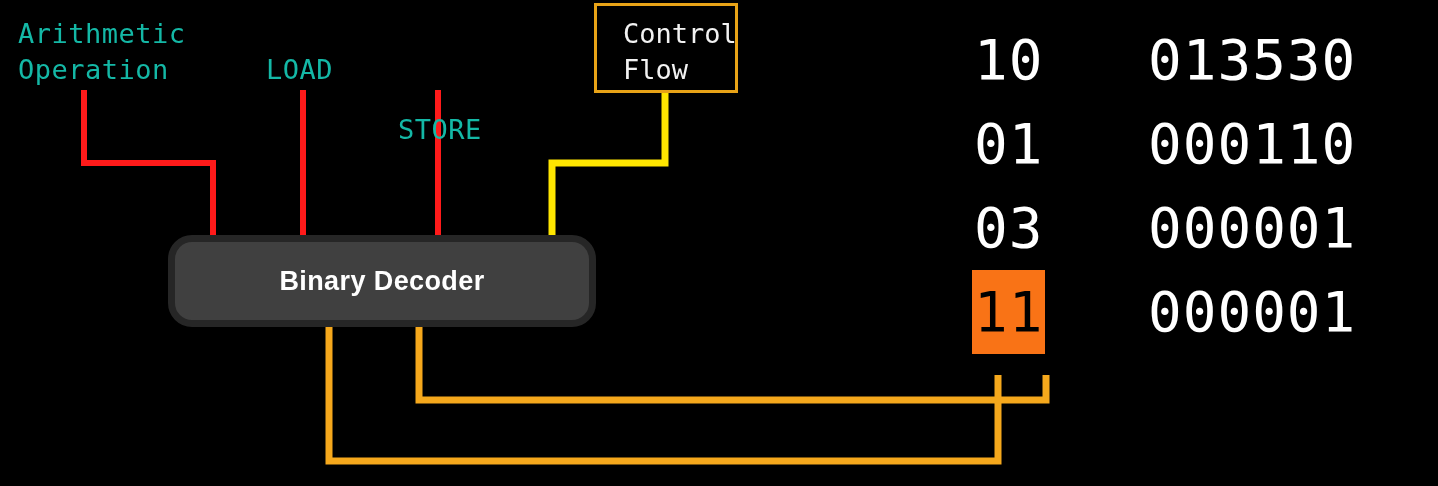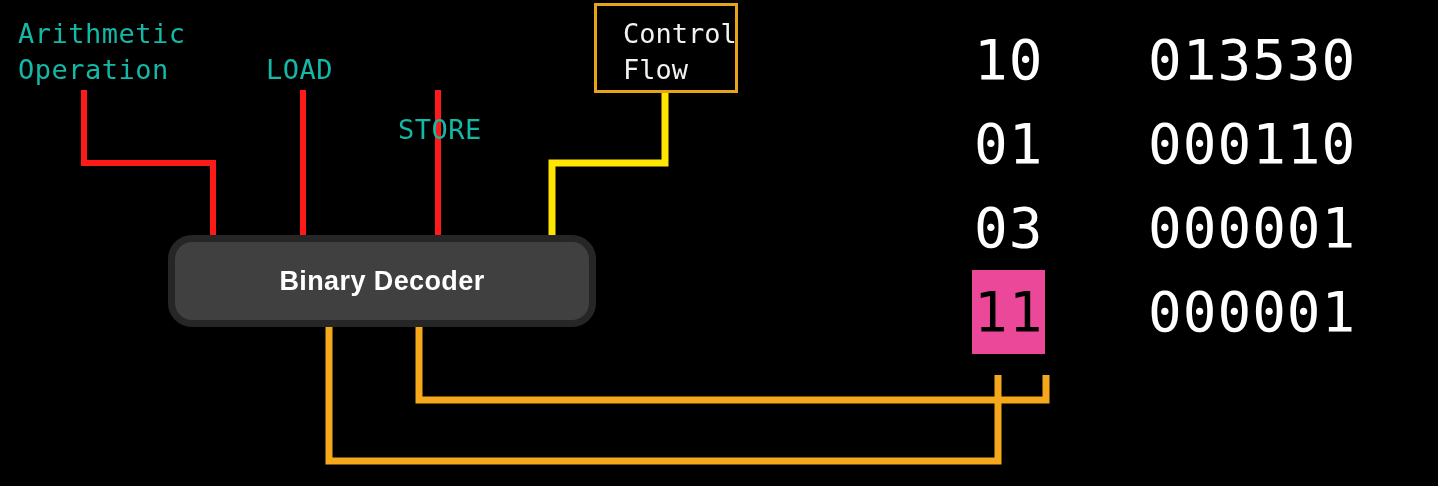--- a/index.html
+++ b/index.html
@@ -103,21 +103,21 @@
     font-family: "DejaVu Sans Mono", monospace;
     font-size: 56px;
     line-height: 84px;
     white-space: pre;
     letter-spacing: 1px;
   }
   .opcode-bits { left: 6px; top: 0; }
   .opcode-word { left: 180px; top: 0; }
   .opcode-row.highlight .opcode-bits {
     color: #000000;
-    background: #ec4899;
+    background: #f97316;
     padding: 0 2px;
     left: 4px;
   }
 </style>
 </head>
 <body>
 
 <div id="stage">
 
   <svg class="wires" viewBox="0 0 1438 486" xmlns="http://www.w3.org/2000/svg">

